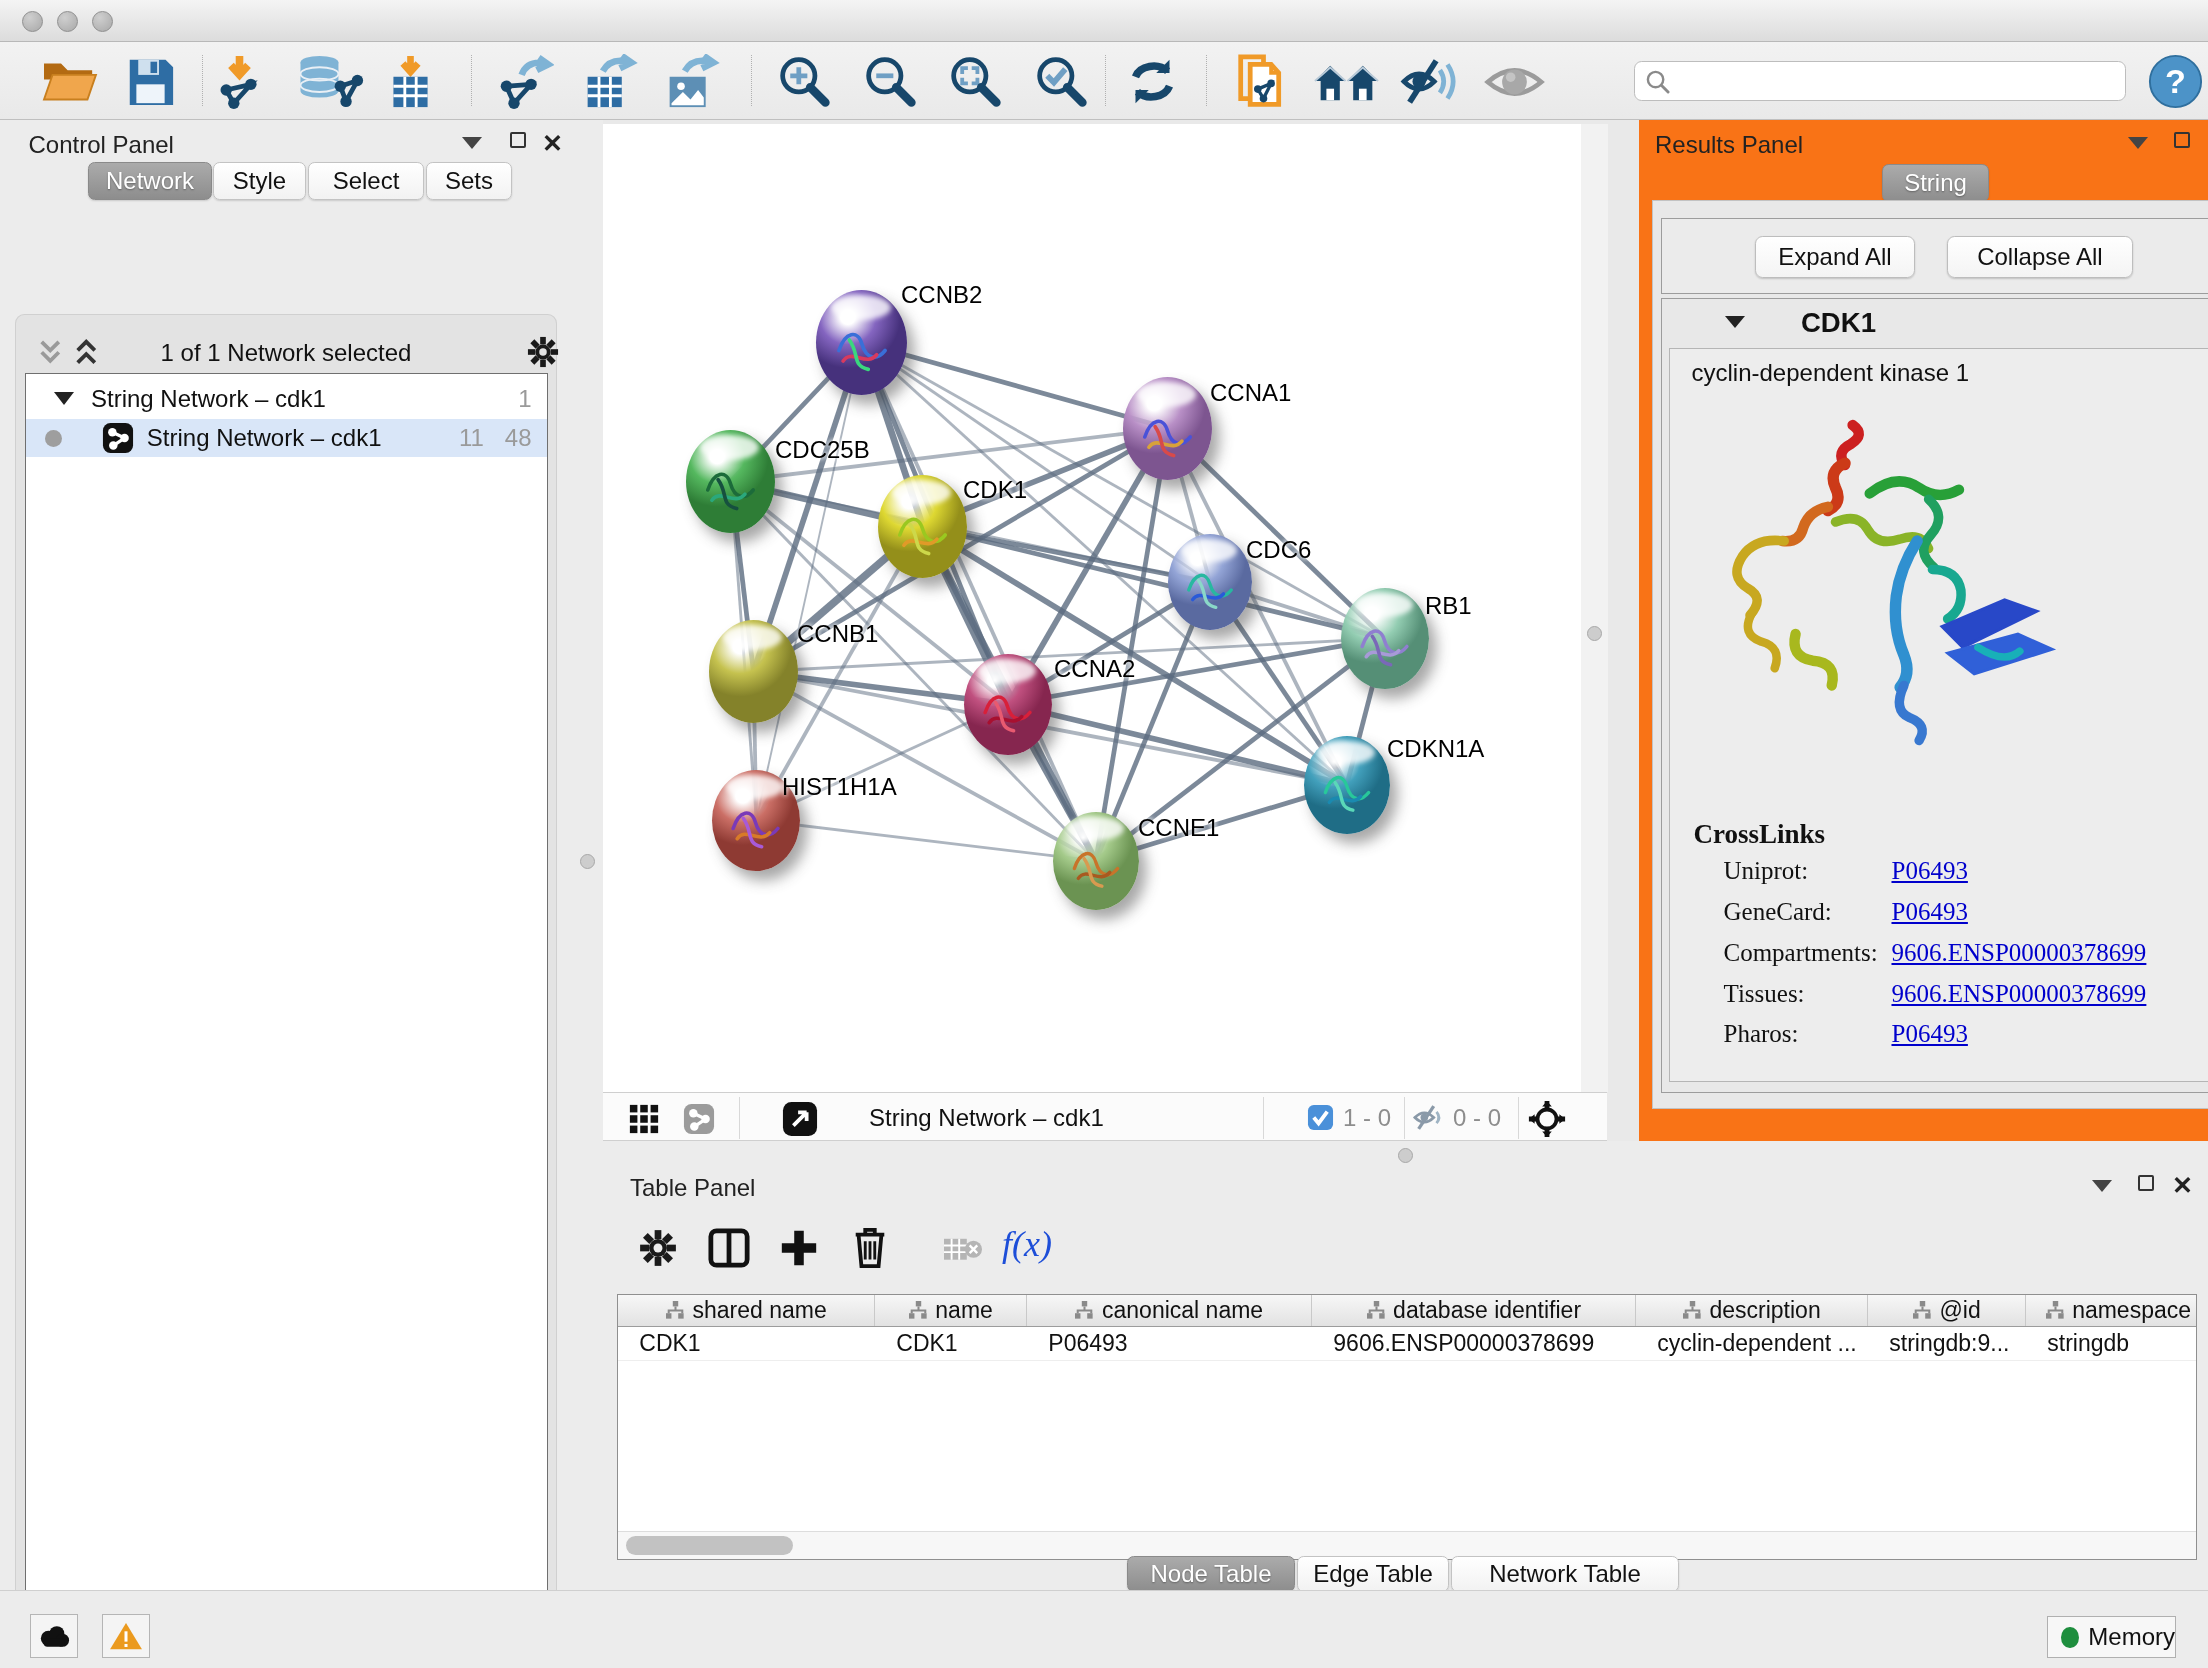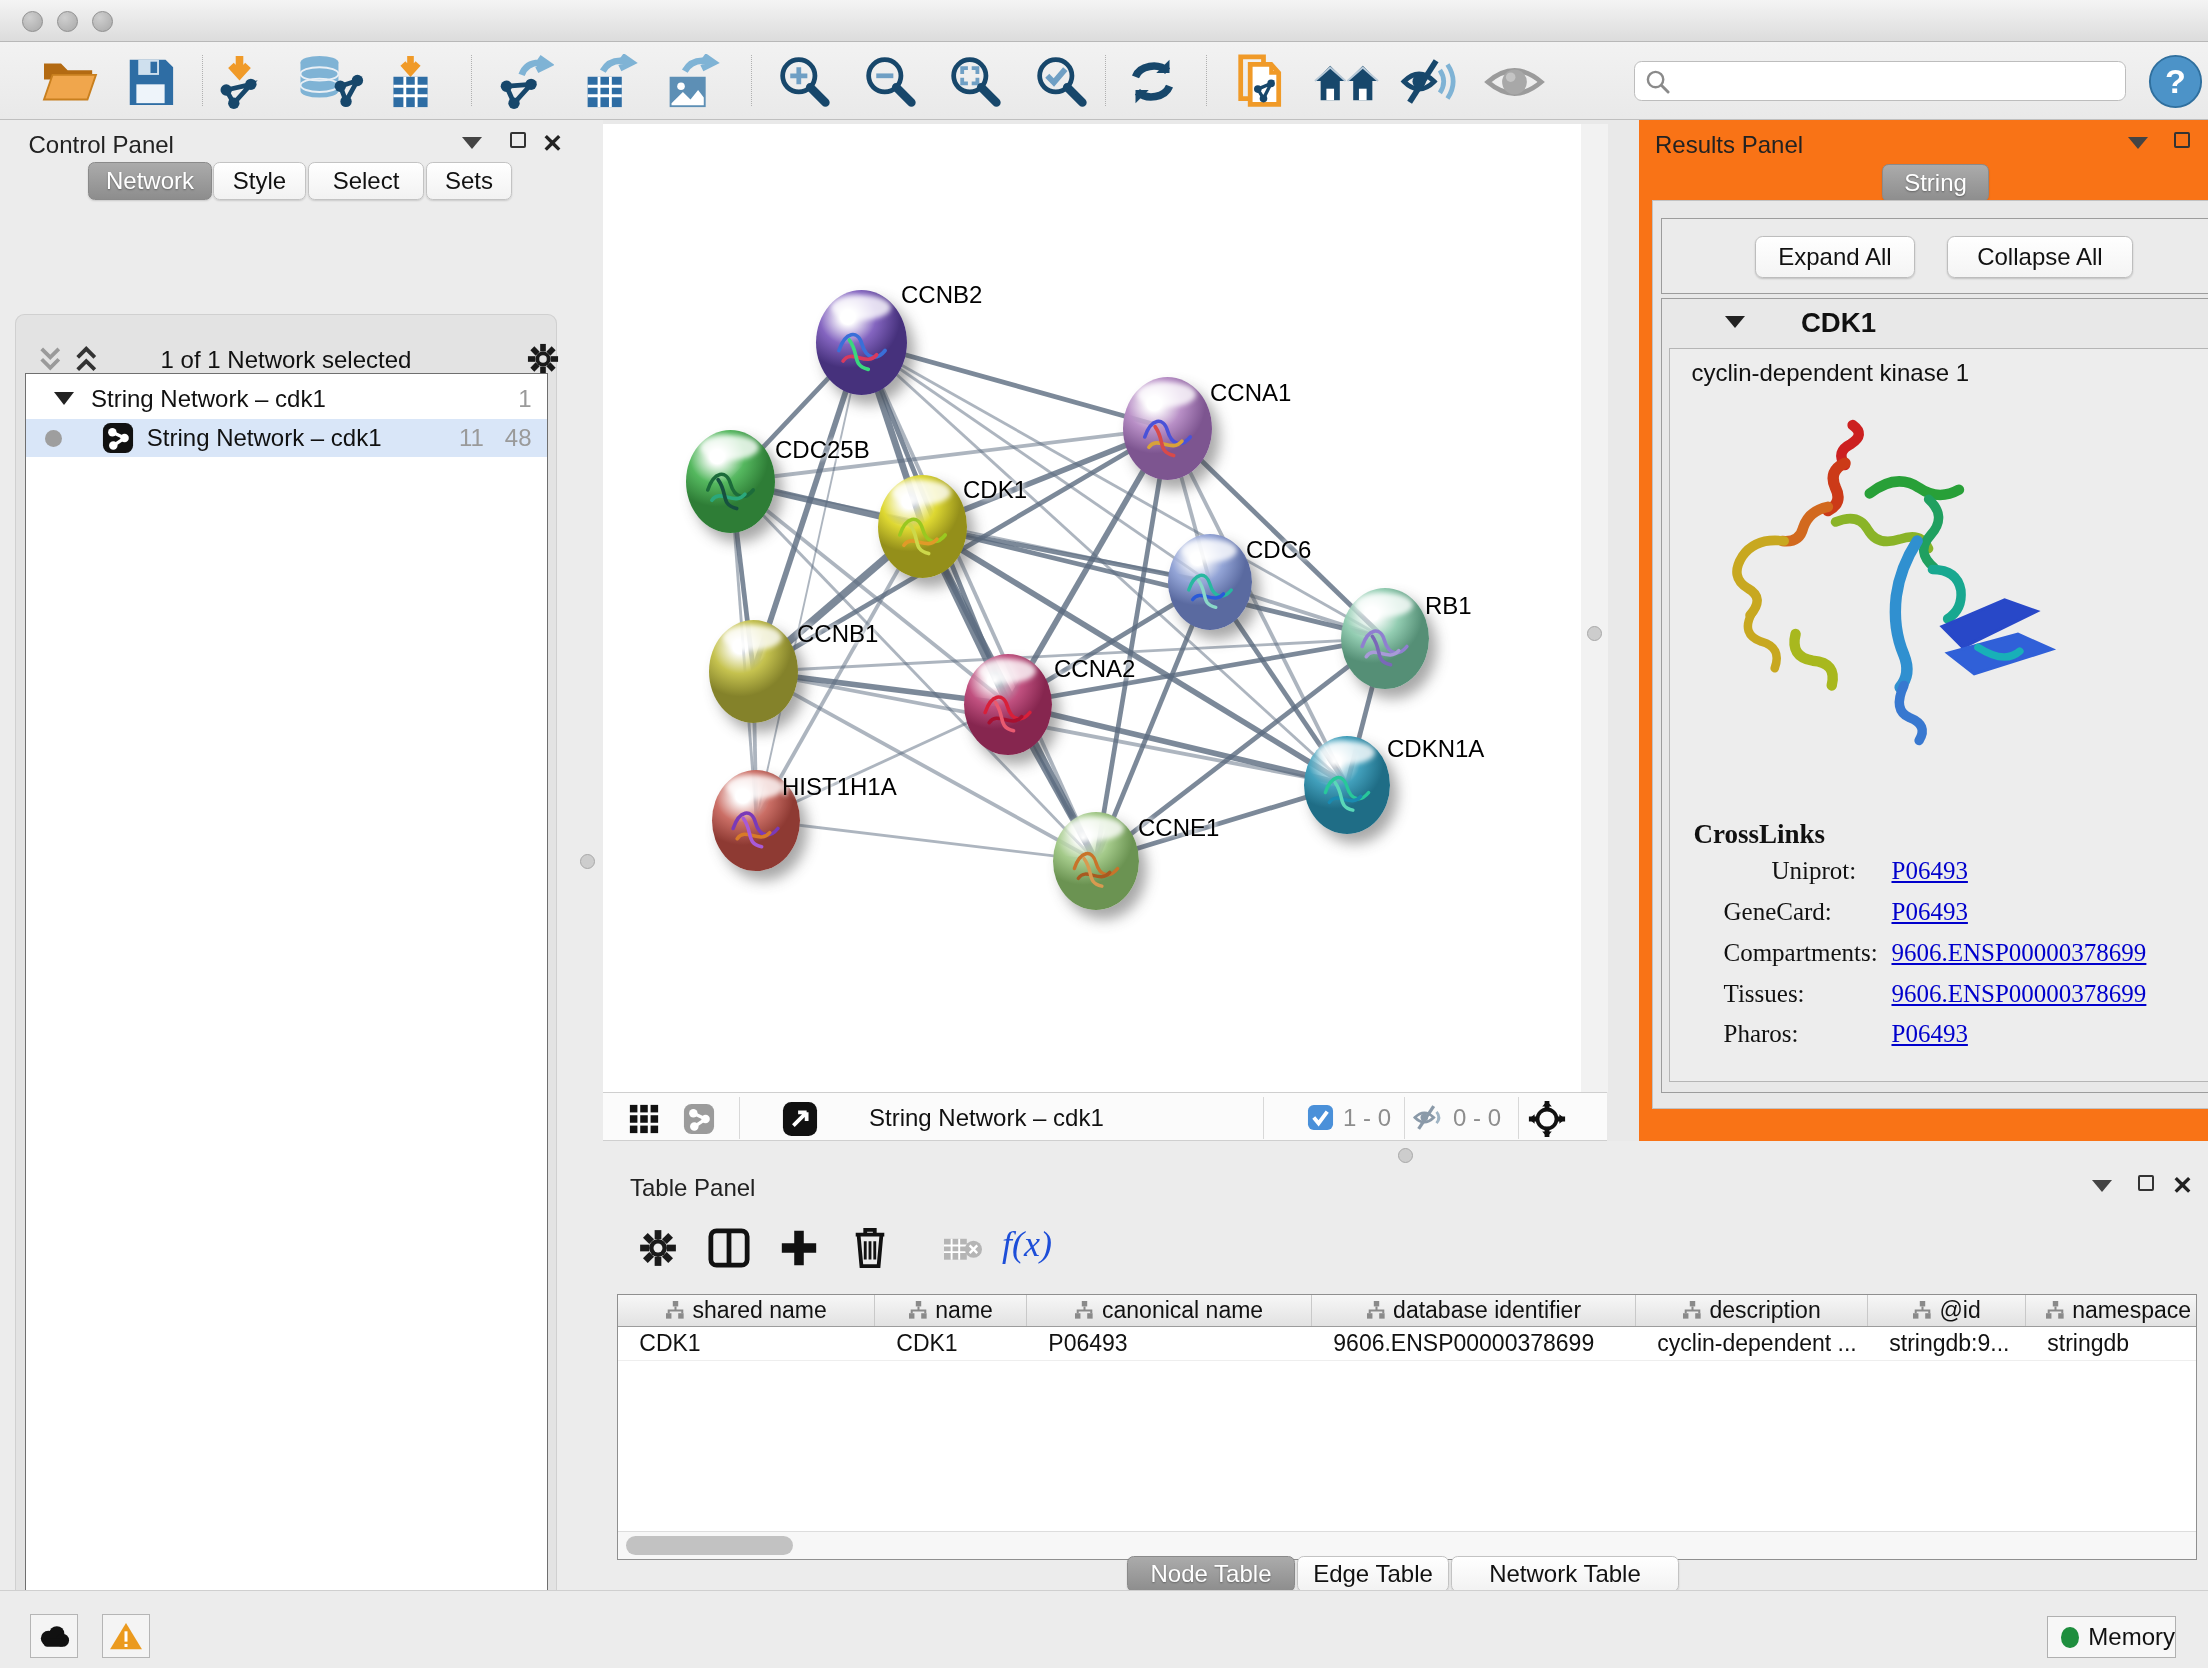--- a/index.html
+++ b/index.html
@@ -24,21 +24,21 @@
   .pctl-tri { width:0; height:0; border-left:10.5px solid transparent; border-right:10.5px solid transparent; border-top:12.4px solid #444; }
   .pctl-sq { width:16px; height:16px; border:2.9px solid #333; border-radius:1.9px; }
   .pctl-x { font-size:25px; font-weight:bold; color:#222; line-height:1; }
 
   .tab { height:38px; border:1px solid #c3c3c3; background:linear-gradient(#ffffff,#f2f2f2); color:#111; font-size:24px; display:flex; align-items:center; justify-content:center; border-radius:6.7px; cursor:pointer; box-shadow:0 1px 1.9px rgba(0,0,0,.15); }
   .tab.active { background:linear-gradient(#ababab,#8d8d8d); color:#fff; text-shadow:0 1px 1.9px rgba(0,0,0,.35); border-color:#8a8a8a; }
 
   
   #control-panel { left:0; top:120px; width:571px; height:1470px; background:#ececec; }
   #cp-box { left:15px; top:194px; width:542px; height:1387px; background:#e3e3e3; border-radius:9.5px; box-shadow:0 0 0 1px #d0d0d0 inset; }
-  #cp-toolbar { left:0px; top:23px; width:454px; height:46px; display:flex; align-items:center; }
+  #cp-toolbar { left:0px; top:16px; width:454px; height:46px; display:flex; align-items:center; }
   #cp-tree { left:9.5px; top:59px; width:523px; height:1316px; background:#fff; border:1.9px solid #6f6f6f; }
   .tree-row { width:100%; height:34px; display:flex; align-items:center; font-size:24px; }
   .tree-row.sel { background:#d9e6f8; }
   .gray-num { color:#9a9a9a; }
 
   
   #net-canvas { left:603px; top:124px; width:978px; height:968px; background:#fff; }
   #splitter-left { left:571px; top:120px; width:32px; height:1470px; background:#ececec; }
   #splitter-right { left:1581px; top:124px; width:27px; height:968px; background:#f2f2f2; }
   .split-dot { width:15px; height:15px; border-radius:50%; background:#cdcdcd; border:1px solid #a8a8a8; }
@@ -549,21 +549,21 @@
             <path d="M252 170 q26 0 30 22 q2 20 -14 30" stroke="#18a890" stroke-width="10"></path>
             <path d="M236 140 q-18 28 -22 58 q-4 34 8 62 q8 20 -4 34" stroke="#3090d0" stroke-width="12"></path>
             <path d="M262 230 l66 -28 l34 12 l-78 38 z" fill="#2848c8" stroke="#2848c8" stroke-width="3"></path>
             <path d="M268 258 l74 -20 l36 16 l-82 26 z" fill="#3060d8" stroke="#3060d8" stroke-width="3"></path>
             <path d="M300 252 q28 18 44 4" stroke="#18b0b8" stroke-width="8"></path>
             <path d="M222 292 q-12 26 6 34 q20 8 10 24" stroke="#3878d0" stroke-width="10"></path>
           </g>
         </svg>
 
         <div class="xl-serif abs" style="left:23px; top:470px; font-size:27px; font-weight:bold;">CrossLinks</div>
-        <div class="xl-serif xl-row" style="left:53px; top:508px;margin-left:48px;"><span>Uniprot:</span></div>
+        <div class="xl-serif xl-row" style="left:53px; top:508px;"><span>Uniprot:</span></div>
         <div class="xl-serif xl-row" style="left:221px; top:508px;"><span class="xl-link">P06493</span></div>
         <div class="xl-serif xl-row" style="left:53px; top:549px;"><span>GeneCard:</span></div>
         <div class="xl-serif xl-row" style="left:221px; top:549px;"><span class="xl-link">P06493</span></div>
         <div class="xl-serif xl-row" style="left:53px; top:590px;"><span>Compartments:</span></div>
         <div class="xl-serif xl-row" style="left:221px; top:590px;"><span class="xl-link">9606.ENSP00000378699</span></div>
         <div class="xl-serif xl-row" style="left:53px; top:631px;"><span>Tissues:</span></div>
         <div class="xl-serif xl-row" style="left:221px; top:631px;"><span class="xl-link">9606.ENSP00000378699</span></div>
         <div class="xl-serif xl-row" style="left:53px; top:671px;"><span>Pharos:</span></div>
         <div class="xl-serif xl-row" style="left:221px; top:671px;"><span class="xl-link">P06493</span></div>
       </div>

